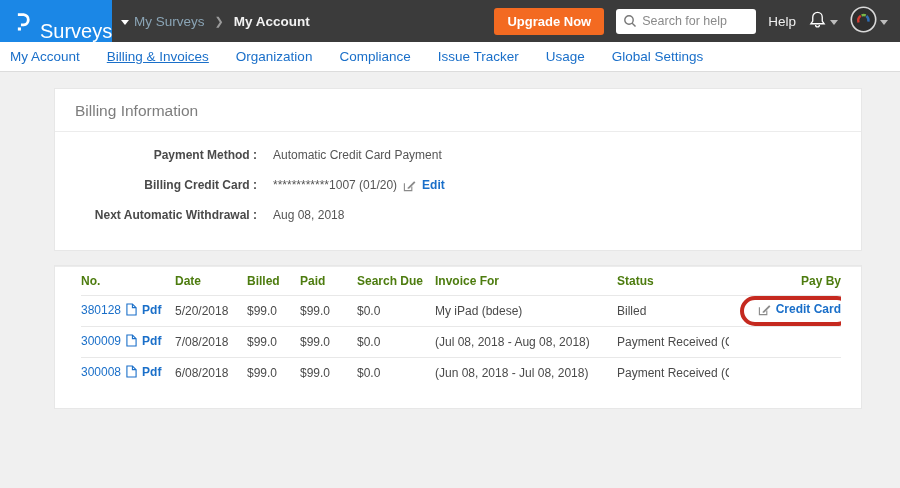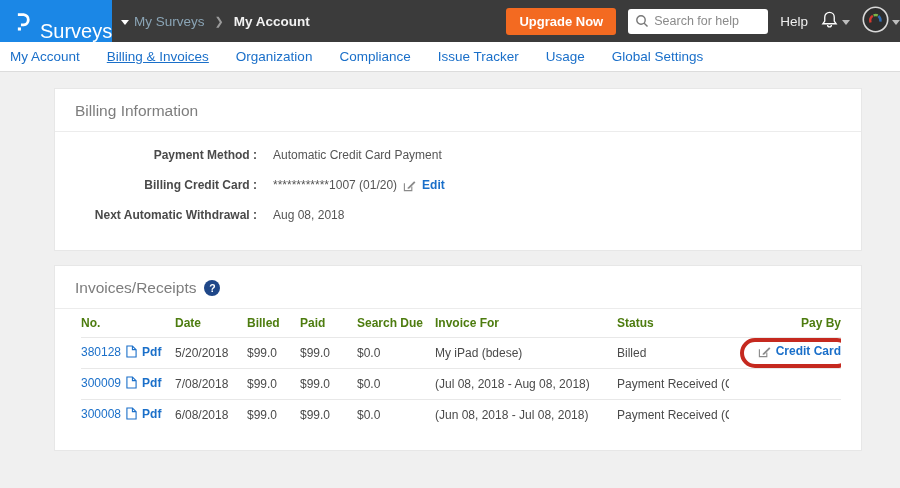--- a/index.html
+++ b/index.html
@@ -12,21 +12,21 @@
                align-items:center; padding:0 10px 0 14px; gap:9px; flex-shrink:0; }
   .logo-mark { display:flex; align-items:center; }
   .product-label { color:#fff; font-size:20px;margin-top:20px; }
   .caret { width:0; height:0; border-left:4px solid transparent;
            border-right:4px solid transparent; border-top:5px solid #fff; margin-top:2px; }
   .caret.gray { border-top-color:#bdbdbd; }
   .breadcrumb { display:flex; align-items:center; gap:10px; margin-left:22px; font-size:13.5px; }
   .crumb-parent { color:#8aa4b5; cursor:pointer; }
   .crumb-sep { color:#9b9b9b; font-size:11px; }
   .crumb-current { color:#f2f2f2; font-weight:bold; }
-  .topbar-right { margin-left:auto; display:flex; align-items:center; gap:12px; padding-right:0; }
+  .topbar-right { margin-left:auto; display:flex; align-items:center; gap:12px; padding-right:12px; }
   .upgrade-btn { background:#f36a21; color:#fff; border:none; border-radius:3px;
                  font-family:inherit; font-weight:bold; font-size:13px; padding:6px 13px; cursor:pointer; }
   .search-wrap { position:relative; }
   .search-wrap input { width:140px; height:25px; border:none; border-radius:3px;
                        padding:0 6px 0 26px; font-family:inherit; font-size:12.5px; color:#555; outline:none; }
   .search-wrap input::placeholder { color:#8a8a8a; }
   .search-icon { position:absolute; left:7px; top:5px; }
   .help-label { color:#f0f0f0; font-size:13.5px; cursor:pointer; }
   .bell-group, .avatar-group { display:flex; align-items:center; gap:3px; cursor:pointer; }
 
@@ -166,24 +166,20 @@
         </span>
       </div>
       <div class="info-row">
         <span class="info-label">Next Automatic Withdrawal :</span>
         <span class="info-value">Aug 08, 2018</span>
       </div>
     </div>
   </div>
 
   <div class="card">
-    <div class="card-head">
-      <span class="card-title">Invoices/Receipts</span>
-      <span class="help-badge">?</span>
-    </div>
     <div class="card-divider"></div>
     <div class="inv-table-wrap">
       <table class="inv-table">
         <colgroup>
           <col style="width:94px">
             <col style="width:72px">
             <col style="width:53px">
           <col style="width:57px">
             <col style="width:78px">
             <col style="width:182px">

